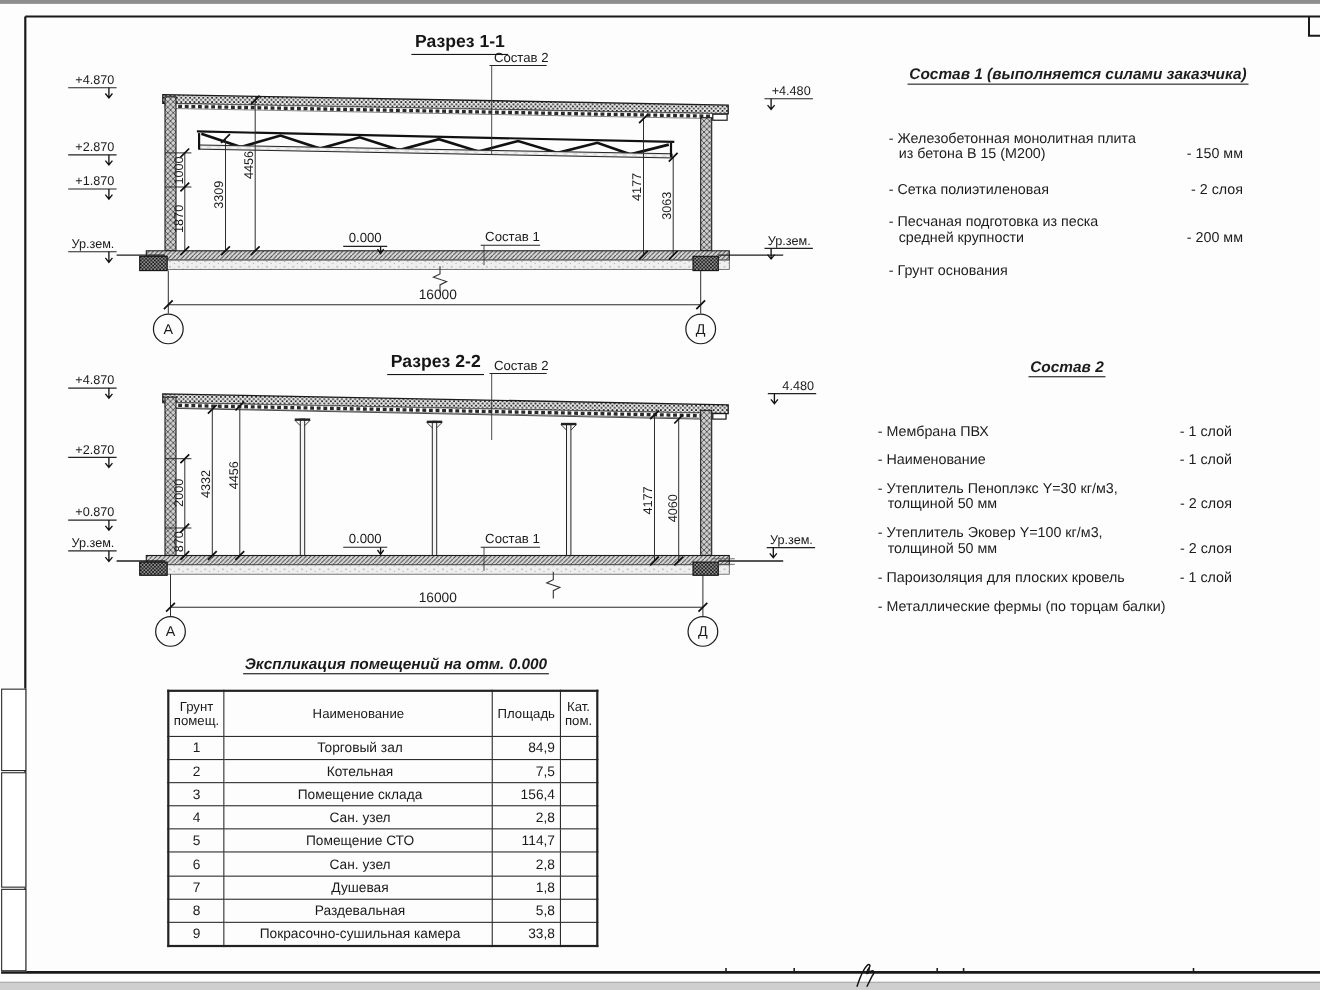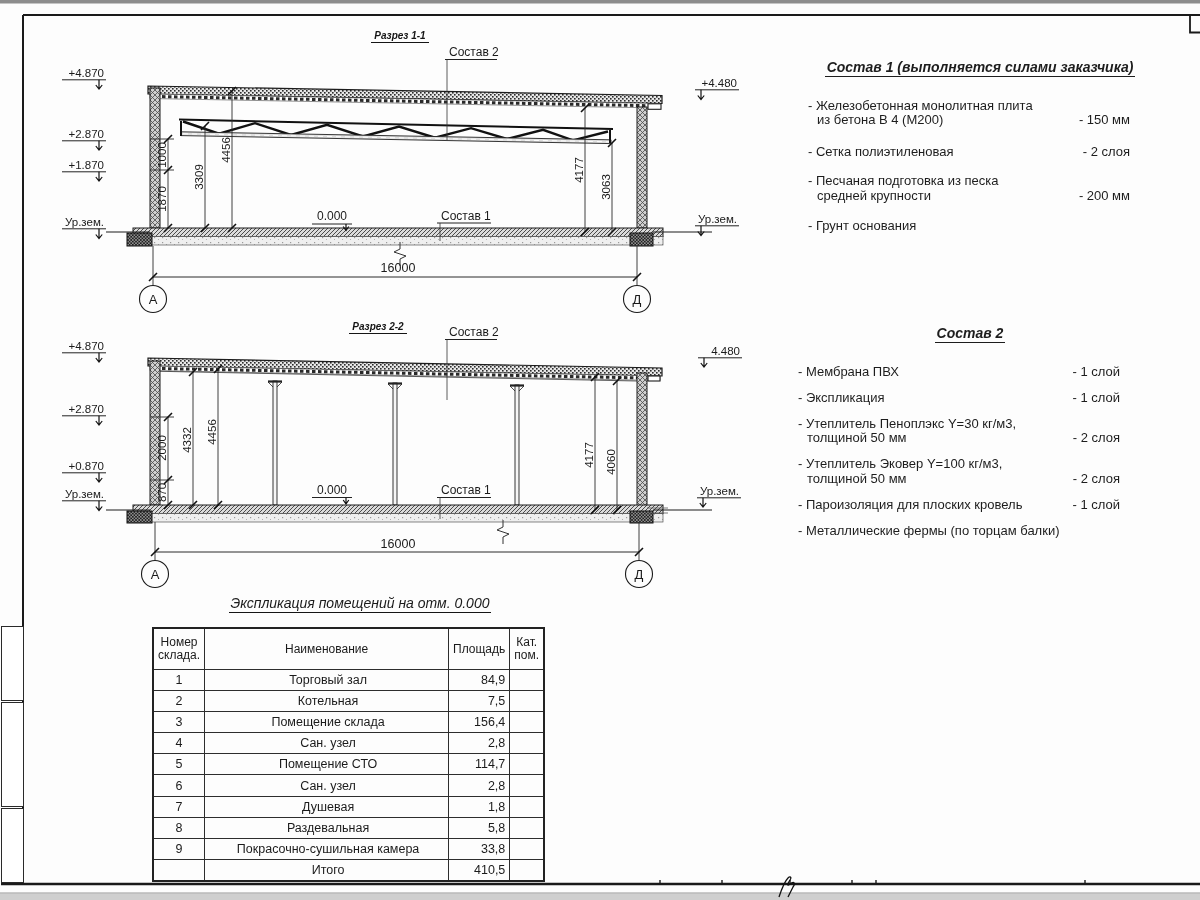--- a/index.html
+++ b/index.html
@@ -1,32 +1,32 @@
 <!DOCTYPE html>
 <html><head>
 <meta charset="utf-8">
 <style>
   html,body{margin:0;padding:0;background:#fff;}
   #page{position:relative;width:1200px;height:900px;background:#fdfdfd;overflow:hidden;
         font-family:"Liberation Sans",sans-serif;color:#1b1b1b;}
   svg text{font-family:"Liberation Sans",sans-serif;fill:#1b1b1b;}
   .abs{position:absolute;}
-  .sec-title{position:absolute;text-align:center;font-size:10px;font-style:italic;font-weight:bold;color:#151515;}
+  .sec-title{position:absolute;text-align:right;font-size:16px;font-weight:bold;color:#151515;}
   .sec-title span{display:inline-block;border-bottom:1.6px solid #151515;padding:0 3px 1px 3px;}
   .sostav{position:absolute;width:344px;font-size:13px;line-height:14.5px;color:#1d1d1d;}
   .sostav .stitle{text-align:center;font-size:14px;font-style:italic;font-weight:bold;}
   .sostav .stitle span{display:inline-block;border-bottom:1.5px solid #1d1d1d;padding:0 2px 1px 2px;}
-  .sostav .items{margin-top:22px;}
+  .sostav .items{margin-top:42px;}
   .s-item{position:relative;margin-bottom:13px;}
   .s2-item{margin-bottom:11.5px;}
   .s-item .l1{padding-left:10px;text-indent:-10px;}
   .s-item .l2{padding-left:9px;}
   .s-item .val{position:absolute;right:22px;bottom:0;white-space:nowrap;}
   .tbl-title{position:absolute;left:198px;top:595px;width:324px;text-align:center;
-             font-size:14px;font-style:italic;font-weight:normal;}
+             font-size:14px;font-style:italic;font-weight:bold;}
   .tbl-title span{display:inline-block;border-bottom:1.5px solid #151515;padding:0 2px 1px 2px;}
   table.expl{position:absolute;left:152px;top:627px;border-collapse:collapse;table-layout:fixed;
              font-size:12.5px;color:#1b1b1b;}
   table.expl th,table.expl td{border:1.4px solid #2d2d2d;padding:0 4px;overflow:hidden;}
   table.expl{border:2px solid #222;}
   table.expl th{height:40px;font-weight:normal;font-size:12px;text-align:center;vertical-align:middle;line-height:13px;}
   table.expl td{height:20.1px;vertical-align:middle;}
   .c-num{text-align:center;}
   .c-name{text-align:center;padding-left:7px !important;}
   .c-area{text-align:right;}
@@ -273,21 +273,21 @@
 </svg>
 
 <div class="sec-title" style="left:338px;top:30px;width:124px;"><span>Разрез 1-1</span></div>
 <div class="sec-title" style="left:316px;top:321px;width:124px;"><span>Разрез 2-2</span></div>
 
 <div class="sostav" style="left:808px;top:60px;">
   <div class="stitle"><span>Состав 1 (выполняется силами заказчика)</span></div>
   <div class="items">
     <div class="s-item">
       <div class="l1">- Железобетонная  монолитная плита</div>
-      <div class="l2">из бетона В 4 (М200)</div>
+      <div class="l2">из бетона В 15 (М200)</div>
       <span class="val">- 150 мм</span>
     </div>
     <div class="s-item" style="margin-top:17px">
       <div class="l1">- Сетка полиэтиленовая</div>
       <div class="l2"></div>
       <span class="val">-  2 слоя</span>
     </div>
     <div class="s-item" style="margin-top:15px">
       <div class="l1">- Песчаная подготовка из песка</div>
       <div class="l2">средней крупности</div>
@@ -303,21 +303,21 @@
 
 <div class="sostav" style="left:798px;top:326px;">
   <div class="stitle"><span>Состав 2</span></div>
   <div class="items">
     <div class="s-item s2-item">
       <div class="l1">- Мембрана ПВХ</div>
       <div class="l2"></div>
       <span class="val">- 1 слой</span>
     </div>
     <div class="s-item s2-item">
-      <div class="l1">- Экспликация</div>
+      <div class="l1">- Наименование</div>
       <div class="l2"></div>
       <span class="val">- 1 слой</span>
     </div>
     <div class="s-item s2-item">
       <div class="l1">- Утеплитель Пеноплэкс Y=30 кг/м3,</div>
       <div class="l2">толщиной 50 мм</div>
       <span class="val">- 2 слоя</span>
     </div>
     <div class="s-item s2-item">
       <div class="l1">- Утеплитель Эковер Y=100 кг/м3,</div>
@@ -340,21 +340,21 @@
 <div class="tbl-title"><span>Экспликация помещений на отм. 0.000</span></div>
 <table class="expl">
   <colgroup>
         <col style="width:44px">
         <col style="width:244px">
         <col style="width:60px">
         <col style="width:30px">
       </colgroup>
   <thead>
     <tr>
-      <th>Номер склада.</th>
+      <th>Грунт помещ.</th>
       <th>Наименование</th>
       <th>Площадь</th>
       <th>Кат. пом.</th>
     </tr>
   </thead>
   <tbody>
     <tr>
           <td class="c-num">1</td>
           <td class="c-name">Торговый зал</td>
           <td class="c-area">84,9</td>
@@ -401,26 +401,20 @@
           <td class="c-name">Раздевальная</td>
           <td class="c-area">5,8</td>
           <td></td>
         </tr>
     <tr>
           <td class="c-num">9</td>
           <td class="c-name">Покрасочно-сушильная камера</td>
           <td class="c-area">33,8</td>
           <td></td>
         </tr>
-    <tr>
-          <td class="c-num"></td>
-          <td class="c-name">Итого</td>
-          <td class="c-area">410,5</td>
-          <td></td>
-        </tr>
   </tbody>
 </table>
 
 <div class="bindcell" style="top:626px;height:73px;"></div>
 <div class="bindcell" style="top:702px;height:103px;"></div>
 <div class="bindcell" style="top:808px;height:73px;"></div>
 
 </div>
 
 </body></html>

